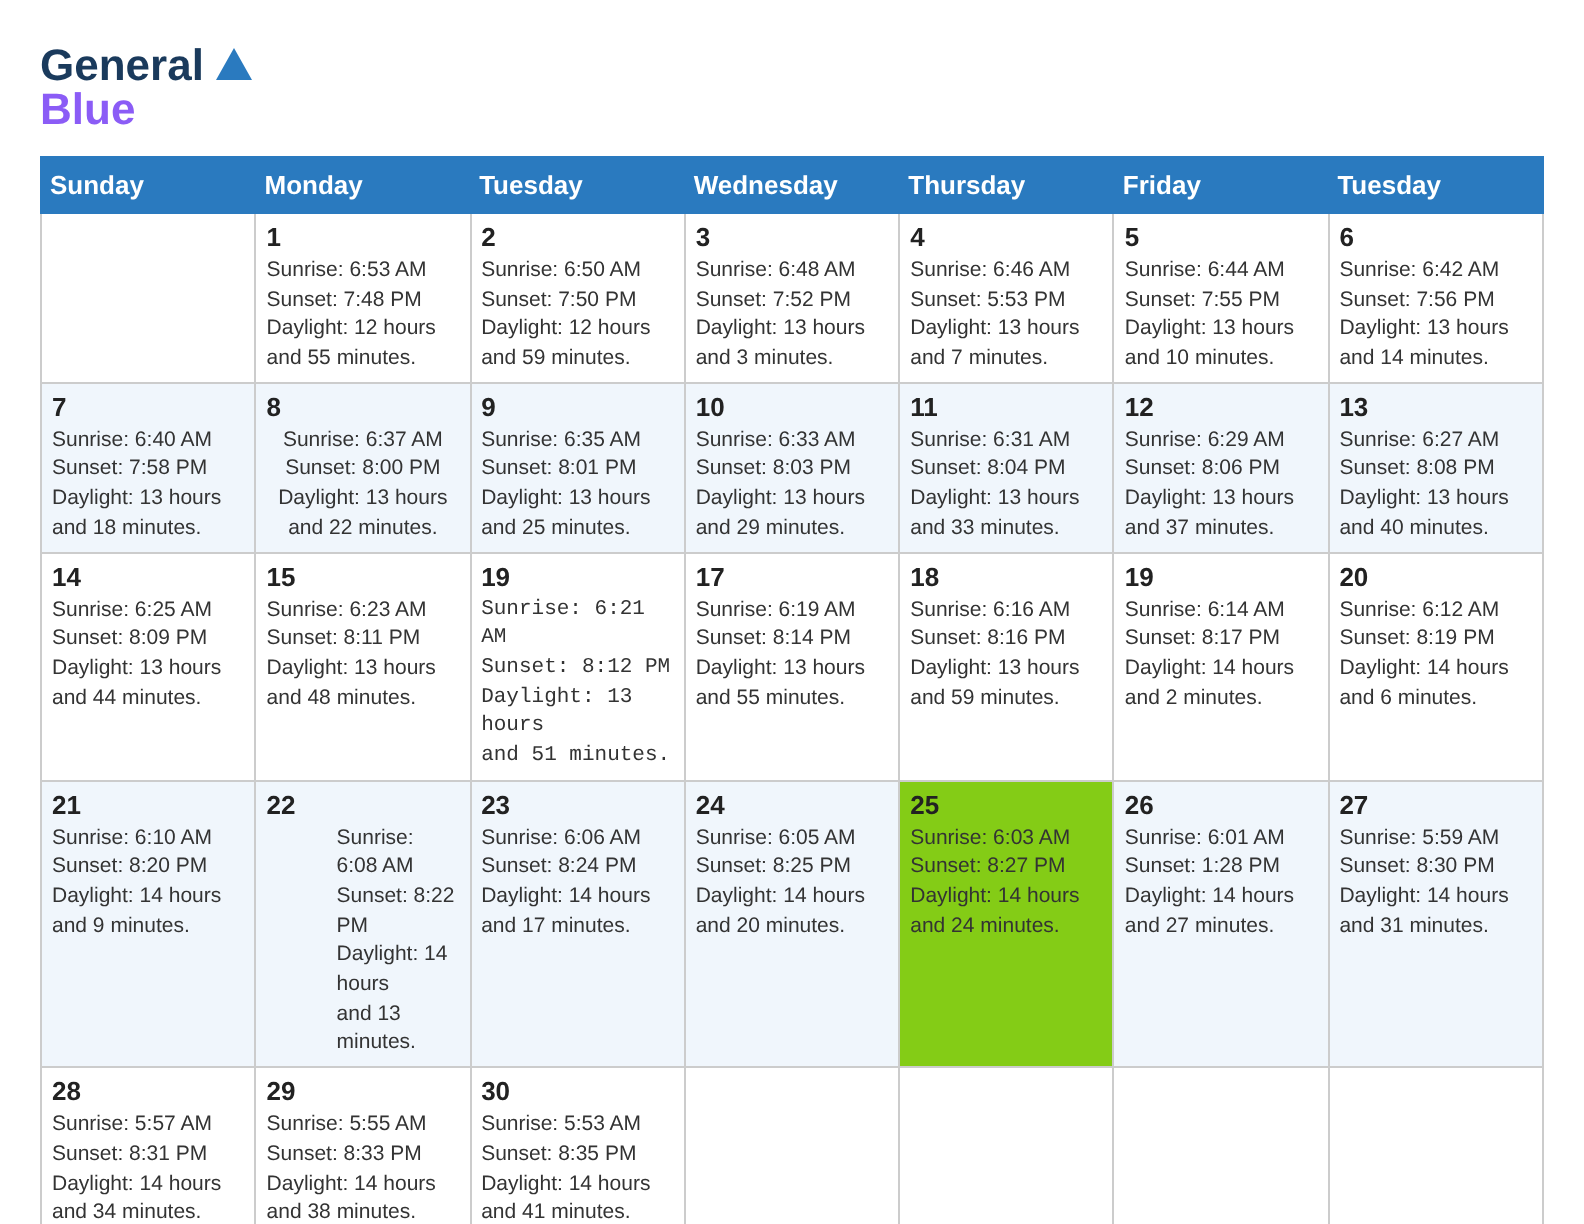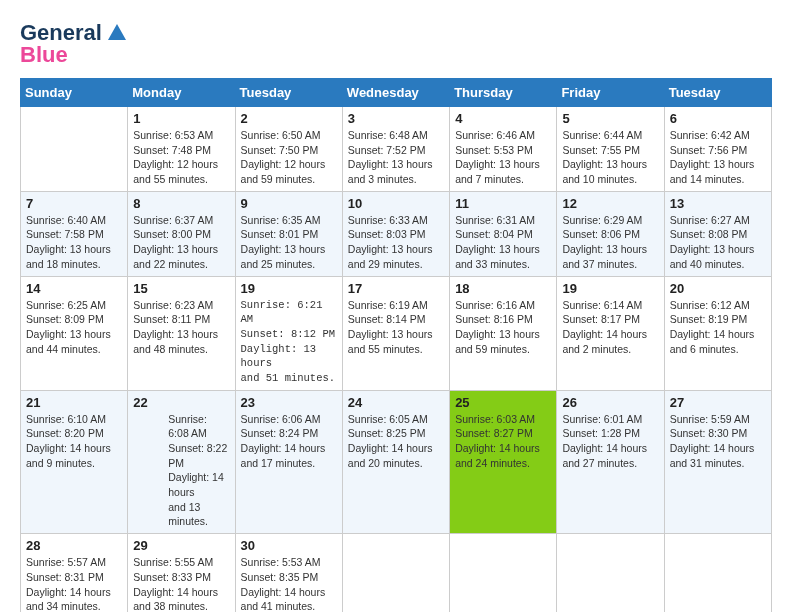--- a/index.html
+++ b/index.html
@@ -81,21 +81,21 @@
 <body>
 
 <div class="header">
   <div class="logo">
     <div style="display:flex;align-items:center;gap:4px;">
       <span style="font-size:22px;font-weight:bold;color:#1a3a5c;">General</span>
       <svg width="22" height="22" viewBox="0 0 22 22">
         <polygon points="11,2 20,18 2,18" fill="#2a7abf"></polygon>
       </svg>
     </div>
-    <span style="font-size:22px;font-weight:bold;color:#ec4899;margin-top:-4px;">Blue</span>
+    <span style="font-size:22px;font-weight:bold;color:#8b5cf6;margin-top:-4px;">Blue</span>
   </div>
   <div class="title-block">
     <h1></h1>
     <h2></h2>
   </div>
 </div>
 
 <table class="calendar">
   <thead>
     <tr>
@@ -157,21 +157,21 @@
       <tr>
         <td style="background: rgb(240, 246, 252);">
           <div class="day-num">7</div>
           <div class="cell-text" style="white-space: pre-line;">Sunrise: 6:40 AM
 Sunset: 7:58 PM
 Daylight: 13 hours
 and 18 minutes.</div>
         </td>
         <td style="background: rgb(240, 246, 252);">
           <div class="day-num">8</div>
-          <div class="cell-text" style="white-space: pre-line;">Sunrise: 6:37 AM
+          <div class="cell-text" style="white-space: pre-line; text-align: center;">Sunrise: 6:37 AM
 Sunset: 8:00 PM
 Daylight: 13 hours
 and 22 minutes.</div>
         </td>
         <td style="background: rgb(240, 246, 252);">
           <div class="day-num">9</div>
           <div class="cell-text" style="white-space: pre-line;">Sunrise: 6:35 AM
 Sunset: 8:01 PM
 Daylight: 13 hours
 and 25 minutes.</div>

